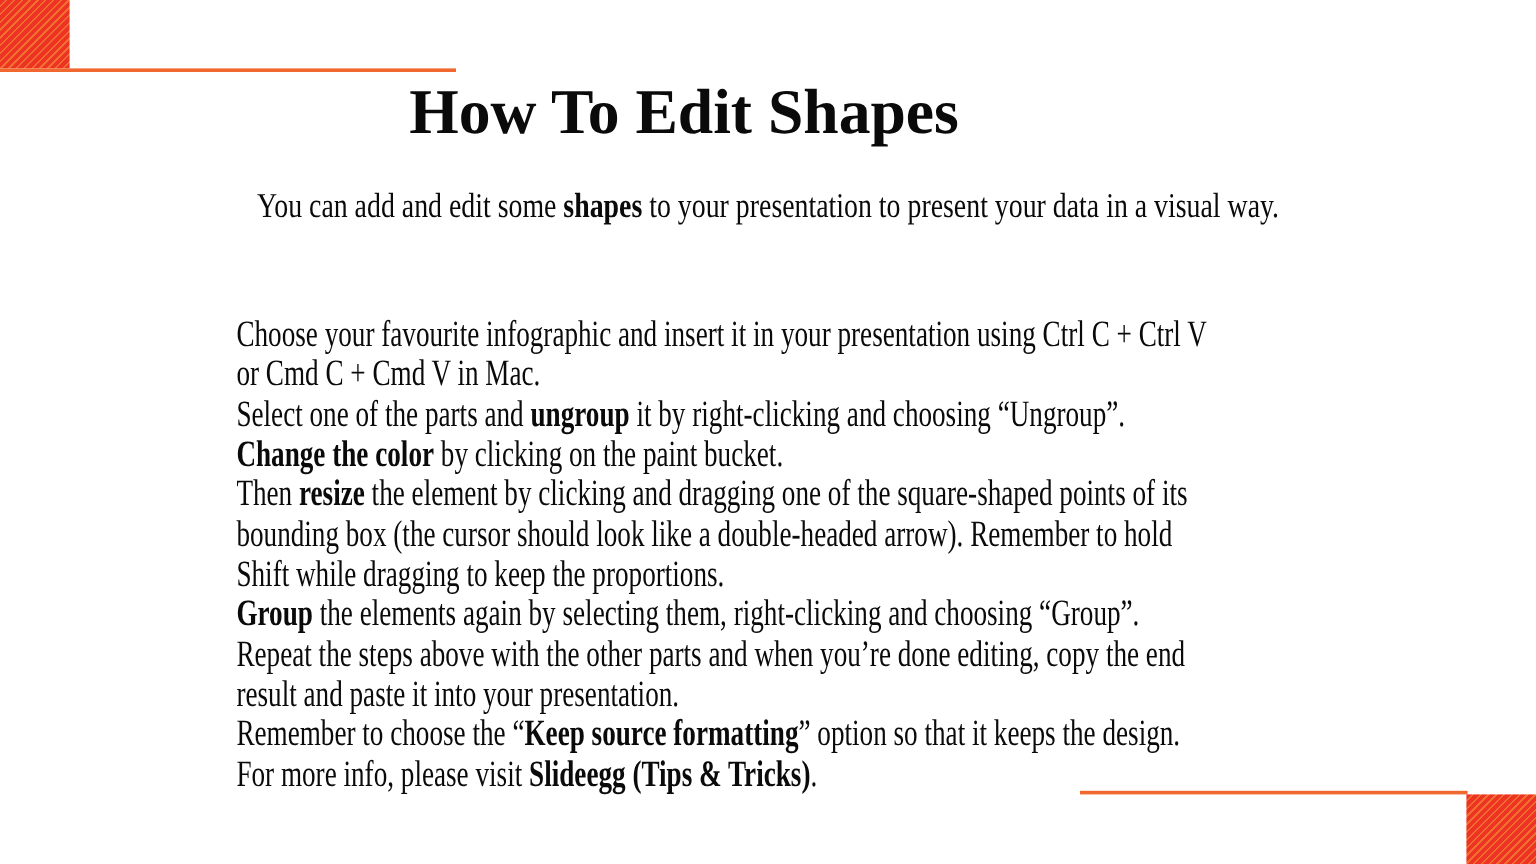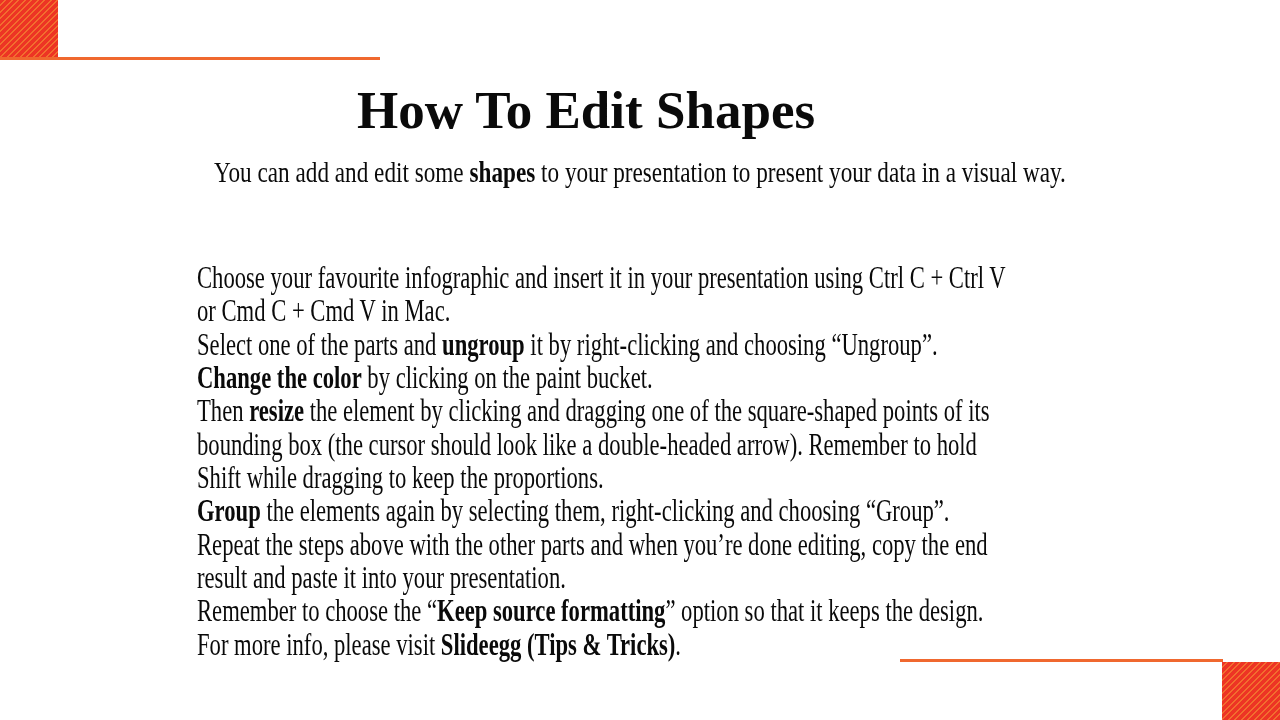--- a/index.html
+++ b/index.html
@@ -37,21 +37,21 @@
     background: var(--line, #f0682f);
   }
   .rule.top    { left: 0;     top: 57px;  width: 380px; }
   .rule.bottom { left: 900px; top: 659px; width: 323px; }
   
   .title {
     position: absolute;
     top: 64px;
     left: 0;
     width: 1140px;
-    margin: 16px;
+    margin: 0;
     text-align: center;
     font-size: 53px;
     font-weight: 700;
     line-height: 1.15;
     white-space: nowrap;
   }
   
   .subtitle {
     position: absolute;
     top: 158px;

